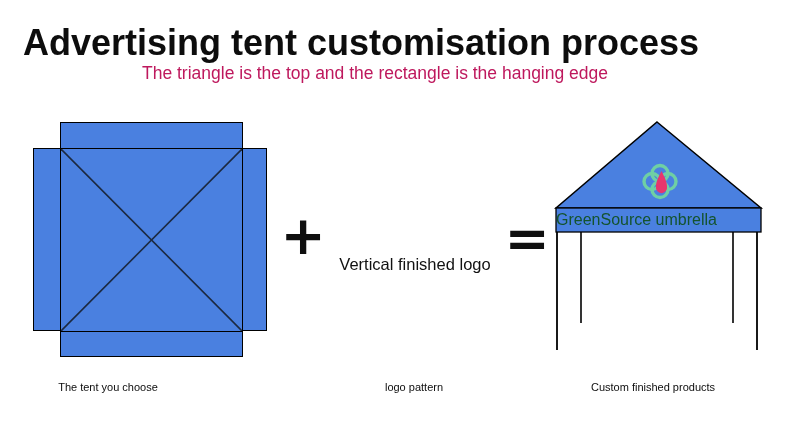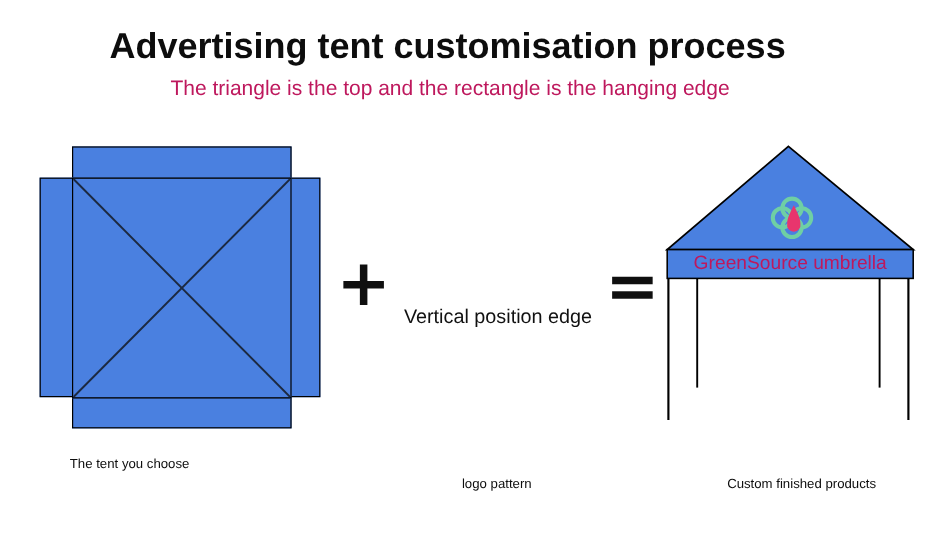--- a/index.html
+++ b/index.html
@@ -7,23 +7,23 @@
     font-family:"Liberation Sans","DejaVu Sans",sans-serif;
     background:#ffffff;
   }
   .page{
     position:relative;
     width:790px;height:448px;
     background:#ffffff;
     overflow:hidden;
   }
   .title{
-    position:absolute;top:22px;left:12px;width:722px;
+    position:absolute;top:22px;left:0;width:722px;
     text-align:center;
-    font-size:30px;font-weight:bold;color:#0d0d0d;
+    font-size:36px;font-weight:bold;color:#0d0d0d;
     letter-spacing:0px;
   }
   .subtitle{
     position:absolute;top:63px;left:0;width:750px;
     text-align:center;
     font-size:17.5px;color:#be185d;
   }
   
   .flap{
     position:absolute;
@@ -54,33 +54,33 @@
     position:absolute;
     font-size:16.5px;color:#111;
     text-align:center;
   }
   .mid-label-top   {left:330px;top:197px;width:160px;}
   .mid-label-bottom{left:315px;top:255px;width:200px;}
   
   .right-tent-svg{position:absolute;left:540px;top:110px;}
   .banner-text{
     position:absolute;left:556px;top:208px;width:205px;height:24px;
-    line-height:24px;text-align:center;
-    font-size:16px;color:#be185d;
+    line-height:24px;text-align:left;
+    font-size:16px;color:#14532d;
     white-space:nowrap;
   }
   
   .caption{
     position:absolute;top:381px;
     font-size:11px;color:#0d0d0d;
     text-align:center;white-space:nowrap;
   }
   .caption-left  {left:20px; width:176px;}
-  .caption-middle{left:334px;width:160px;margin-top:17px;}
-  .caption-right {left:558px;width:220px;margin-top:17px;}
+  .caption-middle{left:334px;width:160px;}
+  .caption-right {left:543px;width:220px;}
 </style>
 </head>
 <body>
 
 <div class="page">
 
   <div class="title">Advertising tent customisation process</div>
   <div class="subtitle">The triangle is the top and the rectangle is the hanging edge</div>
 
   <div>
@@ -90,21 +90,21 @@
     <div class="flap flap-right"></div>
     <div class="tent-square">
       <svg viewBox="0 0 181 182" preserveAspectRatio="none">
         <line x1="0" y1="0" x2="181" y2="182" stroke="#1c2940" stroke-width="1.6"></line>
         <line x1="181" y1="0" x2="0" y2="182" stroke="#1c2940" stroke-width="1.6"></line>
       </svg>
     </div>
   </div>
 
   <div class="op op-plus">+</div>
-  <div class="mid-label mid-label-bottom">Vertical position edge</div>
+  <div class="mid-label mid-label-bottom">Vertical finished logo</div>
   <div class="op op-equals">=</div>
 
   <svg class="right-tent-svg" width="235" height="245" viewBox="0 0 235 245">
 
     <line x1="17" y1="122" x2="17" y2="240" stroke="#000" stroke-width="1.8"></line>
     <line x1="41" y1="122" x2="41" y2="213" stroke="#000" stroke-width="1.6"></line>
     <line x1="193" y1="122" x2="193" y2="213" stroke="#000" stroke-width="1.6"></line>
     <line x1="217" y1="122" x2="217" y2="240" stroke="#000" stroke-width="1.8"></line>
 
     <polygon points="117,12 221,98 16,98" fill="#4a80e0" stroke="#000" stroke-width="1.5"></polygon>

